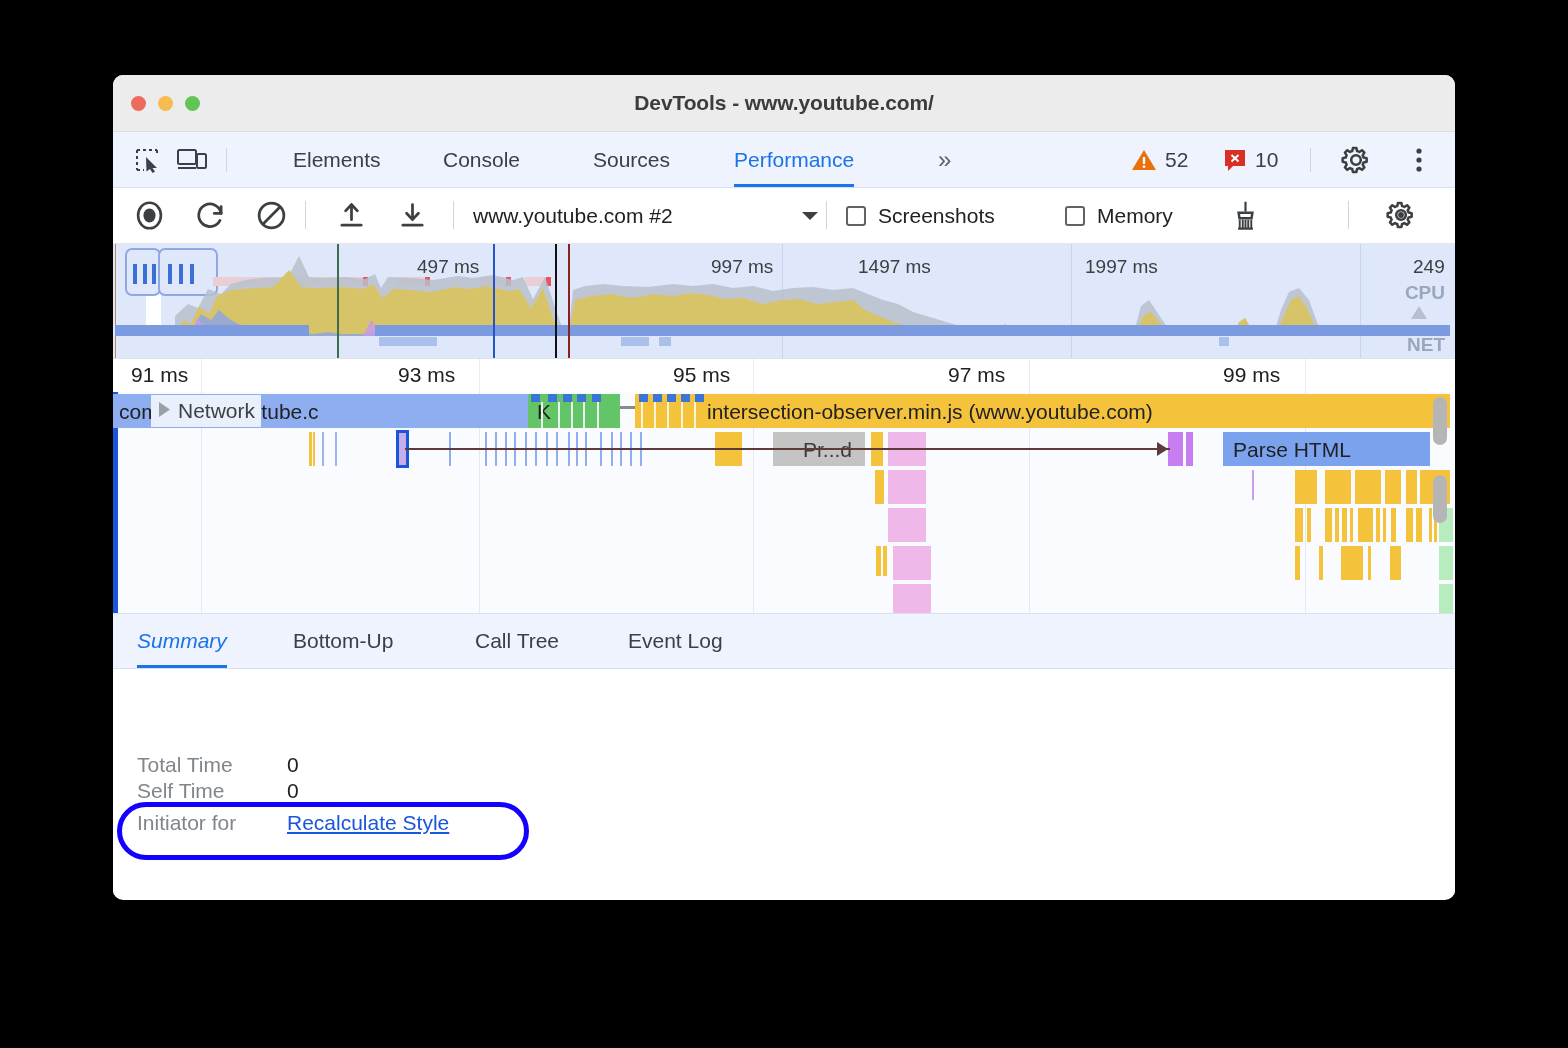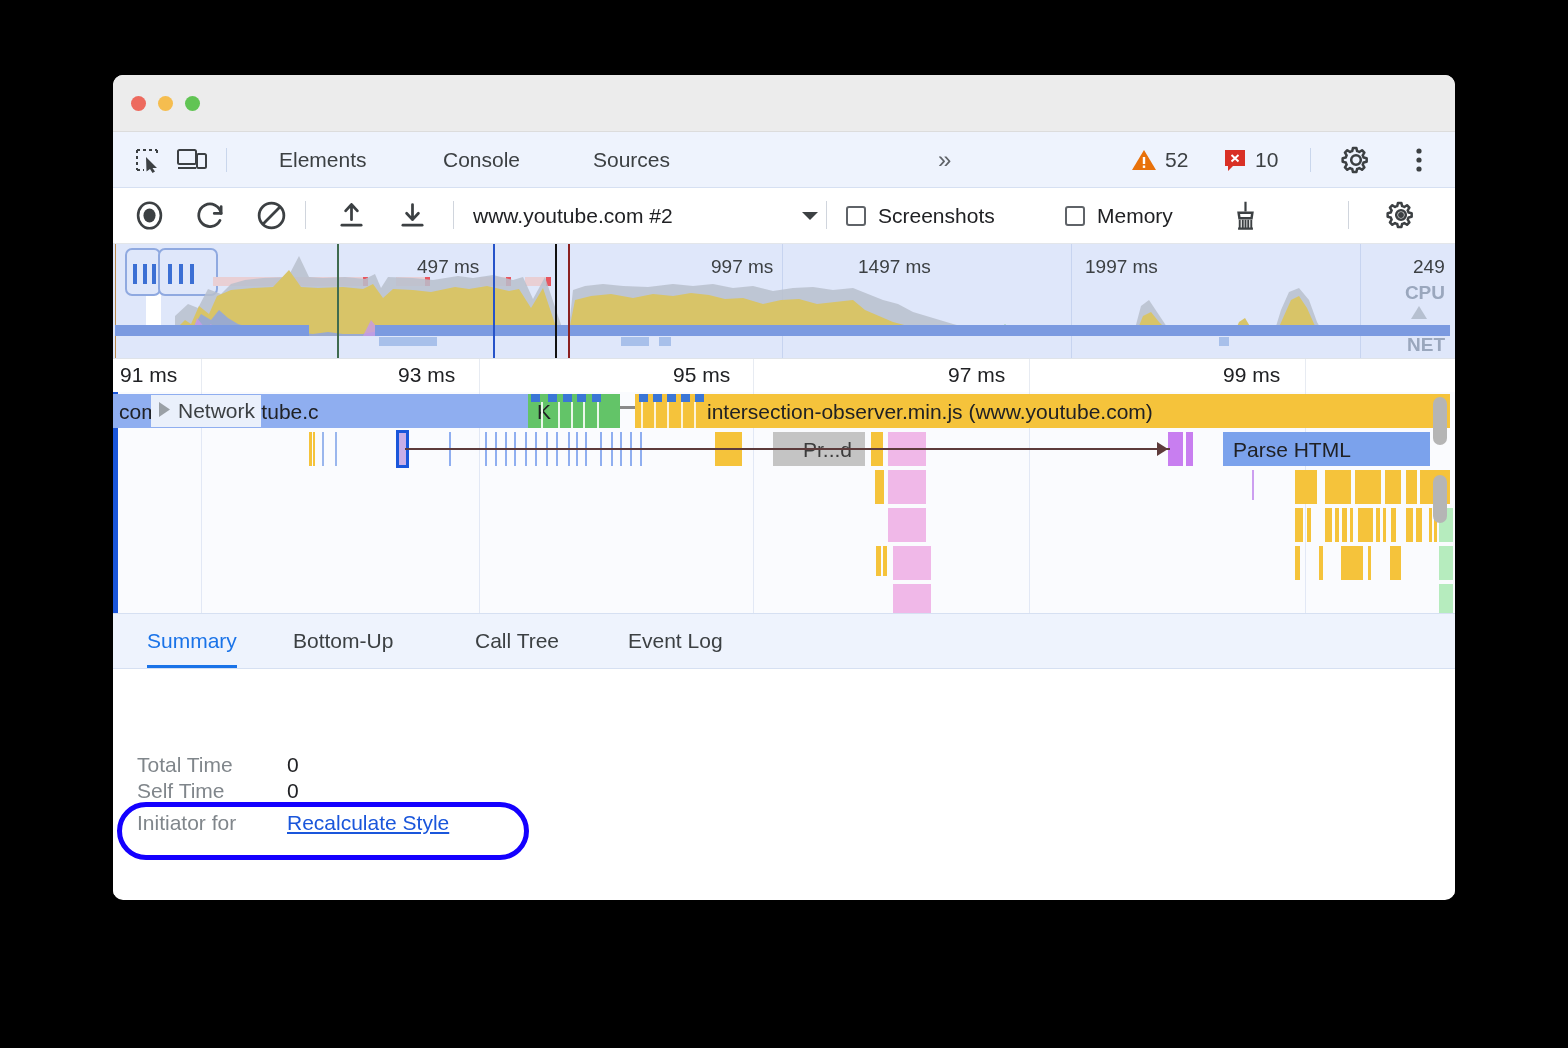--- a/index.html
+++ b/index.html
@@ -39,21 +39,21 @@
   #icon-device{left:62px;}
   .tb-sep{position:absolute;top:16px;width:1px;height:24px;background:#c9d6ec;}
   .tab{
     position:absolute;top:0;height:55px;display:flex;align-items:center;
     font-size:21px;color:#3c4043;cursor:pointer;
   }
   .tab.active{color:#1a73e8;}
   .tab.active:after{
     content:"";position:absolute;left:0;right:0;bottom:0;height:3px;background:#1a73e8;
   }
-  #tab-elements{left:166px;}
+  #tab-elements{left:180px;}
   #tab-console{left:330px;}
   #tab-sources{left:480px;}
   #tab-performance{left:621px;}
   #more-tabs{left:825px;top:0;height:55px;display:flex;align-items:center;
     font-size:24px;color:#5f6368;cursor:pointer;letter-spacing:-3px;}
   #warn-group{position:absolute;left:1018px;top:0;height:55px;display:flex;align-items:center;gap:8px;cursor:pointer;}
   #err-group{position:absolute;left:1110px;top:0;height:55px;display:flex;align-items:center;gap:8px;cursor:pointer;}
   .badge-count{font-size:21px;color:#3c4043;}
   #icon-settings{position:absolute;left:1227px;top:12px;width:32px;height:32px;cursor:pointer;}
   #icon-kebab{position:absolute;left:1292px;top:12px;width:28px;height:32px;display:flex;
@@ -129,21 +129,21 @@
   .sb-thumb{position:absolute;right:8px;width:14px;border-radius:7px;background:#b5b5b5;}
   
   #drawer-tabs{
     position:relative;height:54px;background:#eef3fd;border-top:1px solid #d6e0f2;
     border-bottom:1px solid #d6e0f2;
   }
   .dt{position:absolute;top:0;height:54px;display:flex;align-items:center;
       font-size:21px;color:#3c4043;cursor:pointer;}
   .dt.active{color:#1a73e8;}
   .dt.active:after{content:"";position:absolute;left:0;right:0;bottom:0;height:3px;background:#1a73e8;}
-  #dt-summary{left:34px;}
+  #dt-summary{left:24px;font-style:italic;}
   #dt-bottomup{left:180px;}
   #dt-calltree{left:362px;}
   #dt-eventlog{left:515px;}
   #summary{position:relative;height:auto;background:#fff;}
   #sum-title{position:absolute;left:24px;top:17px;display:flex;align-items:center;gap:18px;}
   #sum-swatch{width:22px;height:22px;background:#cc9ef0;}
   #sum-title-text{font-size:23px;color:#202124;}
   .sum-row{position:absolute;left:24px;display:flex;align-items:center;}
   .sum-key{font-size:21px;color:#80868b;width:150px;}
   .sum-val{font-size:21px;color:#202124;}
@@ -158,20 +158,21 @@
 </style>
 </head>
 <body>
 
 <div id="window">
 
   <div id="titlebar">
     <div class="traffic tl-red"></div>
     <div class="traffic tl-yellow"></div>
     <div class="traffic tl-green"></div>
+    <div id="title-text">DevTools - www.youtube.com/</div>
   </div>
 
   <div id="tabbar">
     <div class="tb-icon" id="icon-inspect">
       <svg width="26" height="26" viewBox="0 0 26 26">
         <g fill="none" stroke="#3c4043" stroke-width="2" stroke-dasharray="3 3">
           <path d="M2 3 h20 M2 3 v20 M22 3 v6 M2 23 h7"></path>
         </g>
         <path d="M11 10 L22 21 L17.5 21 L20 24.5 L17.5 26 L15 22 L11.5 24.5 Z" fill="#3c4043"></path>
       </svg>
@@ -186,20 +187,23 @@
     <div class="tb-sep" style="left:113px"></div>
 
     <div class="tab" id="tab-elements">
       <span>Elements</span>
     </div>
     <div class="tab" id="tab-console">
       <span>Console</span>
     </div>
     <div class="tab" id="tab-sources">
       <span>Sources</span>
+    </div>
+    <div class="tab active" id="tab-performance">
+      <span>Performance</span>
     </div>
 
     <div id="more-tabs" style="position:absolute">
       <span>»</span>
     </div>
 
     <div id="warn-group">
       <svg width="26" height="24" viewBox="0 0 26 24">
         <path d="M13 2 L25 22 L1 22 Z" fill="#e8710a"></path>
         <rect x="11.8" y="9" width="2.4" height="7" fill="#fff"></rect>
@@ -370,21 +374,21 @@
   </div>
 
   <div id="flame">
 
     <div id="ruler">
       <div class="rl-line" style="left:88px"></div>
       <div class="rl-line" style="left:366px"></div>
       <div class="rl-line" style="left:640px"></div>
       <div class="rl-line" style="left:916px"></div>
       <div class="rl-line" style="left:1192px"></div>
-      <div class="rl-label" style="left:7px">91 ms</div>
+      <div class="rl-label" style="left:18px">91 ms</div>
       <div class="rl-label" style="left:285px">93 ms</div>
       <div class="rl-label" style="left:560px">95 ms</div>
       <div class="rl-label" style="left:835px">97 ms</div>
       <div class="rl-label" style="left:1110px">99 ms</div>
     </div>
 
     <div id="fc-body">
       <div class="fc-grid" style="left:88px"></div>
       <div class="fc-grid" style="left:366px"></div>
       <div class="fc-grid" style="left:640px"></div>

